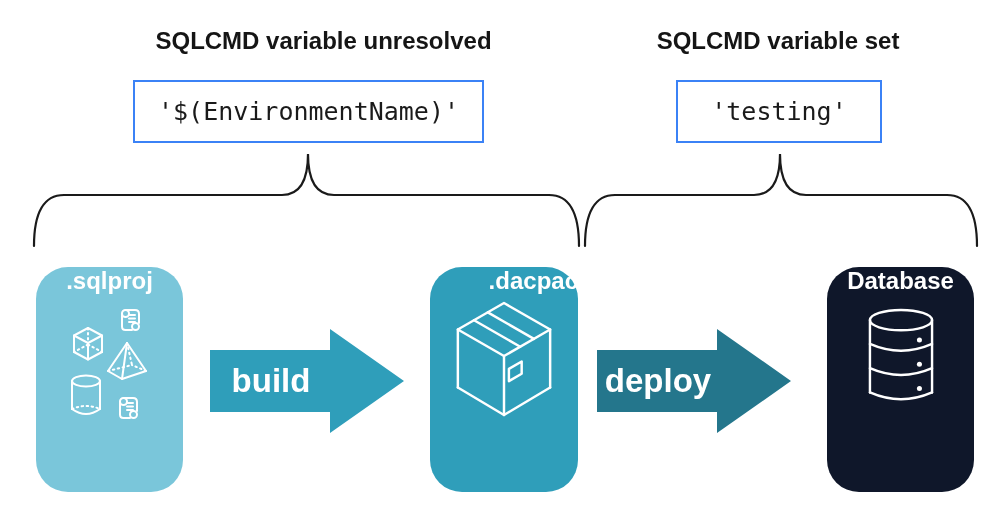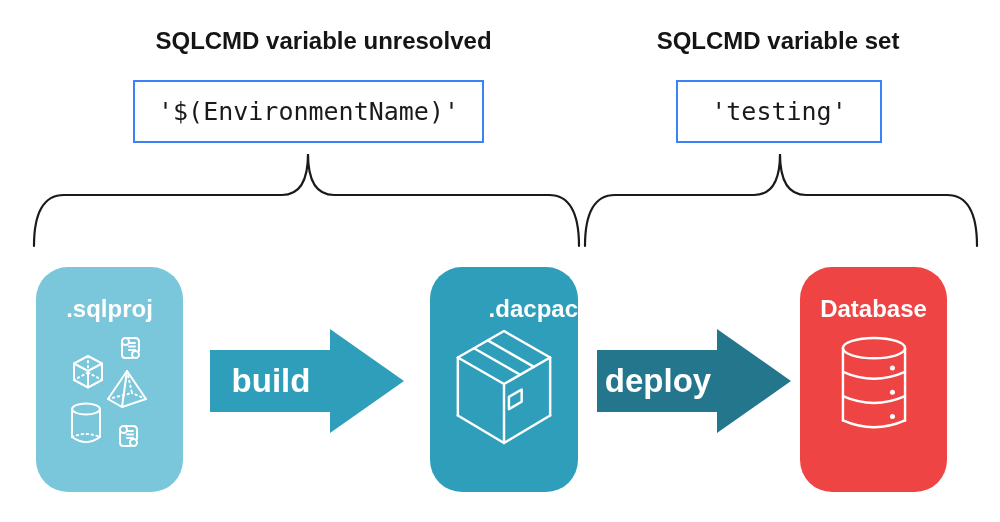--- a/index.html
+++ b/index.html
@@ -21,22 +21,22 @@
   #codebox-left{left:133px;width:347px;}
   #codebox-right{left:676px;width:202px;}
   .brace{position:absolute;}
   .brace path{fill:none;stroke:#1a1a1a;stroke-width:2.2;stroke-linecap:round;}
   .block{
     position:absolute;top:267px;width:147px;height:225px;border-radius:32px;
     color:#ffffff;text-align:center;
   }
   #block-sqlproj{left:36px;background:#7ac6da;}
   #block-dacpac{left:430px;width:148px;background:#2f9eba;text-align:right;}
-  #block-database{left:800px;background:#ef4444;}
-  .block-label{font-weight:bold;font-size:24px;padding-top:28px;letter-spacing:0px;}
+  #block-database{left:827px;background:#0f172a;}
+  .block-label{font-weight:bold;font-size:24px;padding-top:0;letter-spacing:0px;}
   .block svg{display:block;margin:0 auto;}
   .icon-stroke{fill:none;stroke:#ffffff;stroke-width:2;stroke-linecap:round;stroke-linejoin:round;}
   .icon-stroke-thick{fill:none;stroke:#ffffff;stroke-width:2.5;stroke-linecap:round;stroke-linejoin:round;}
   .icon-dashed{stroke-dasharray:1.5 3.5;}
   .arrow{position:absolute;top:329px;width:194px;height:104px;}
   #arrow-build{left:210px;}
   #arrow-deploy{left:597px;}
   .arrow svg{position:absolute;left:0;top:0;}
   .arrow-label{
     position:absolute;left:0;top:21px;width:122px;height:62px;

